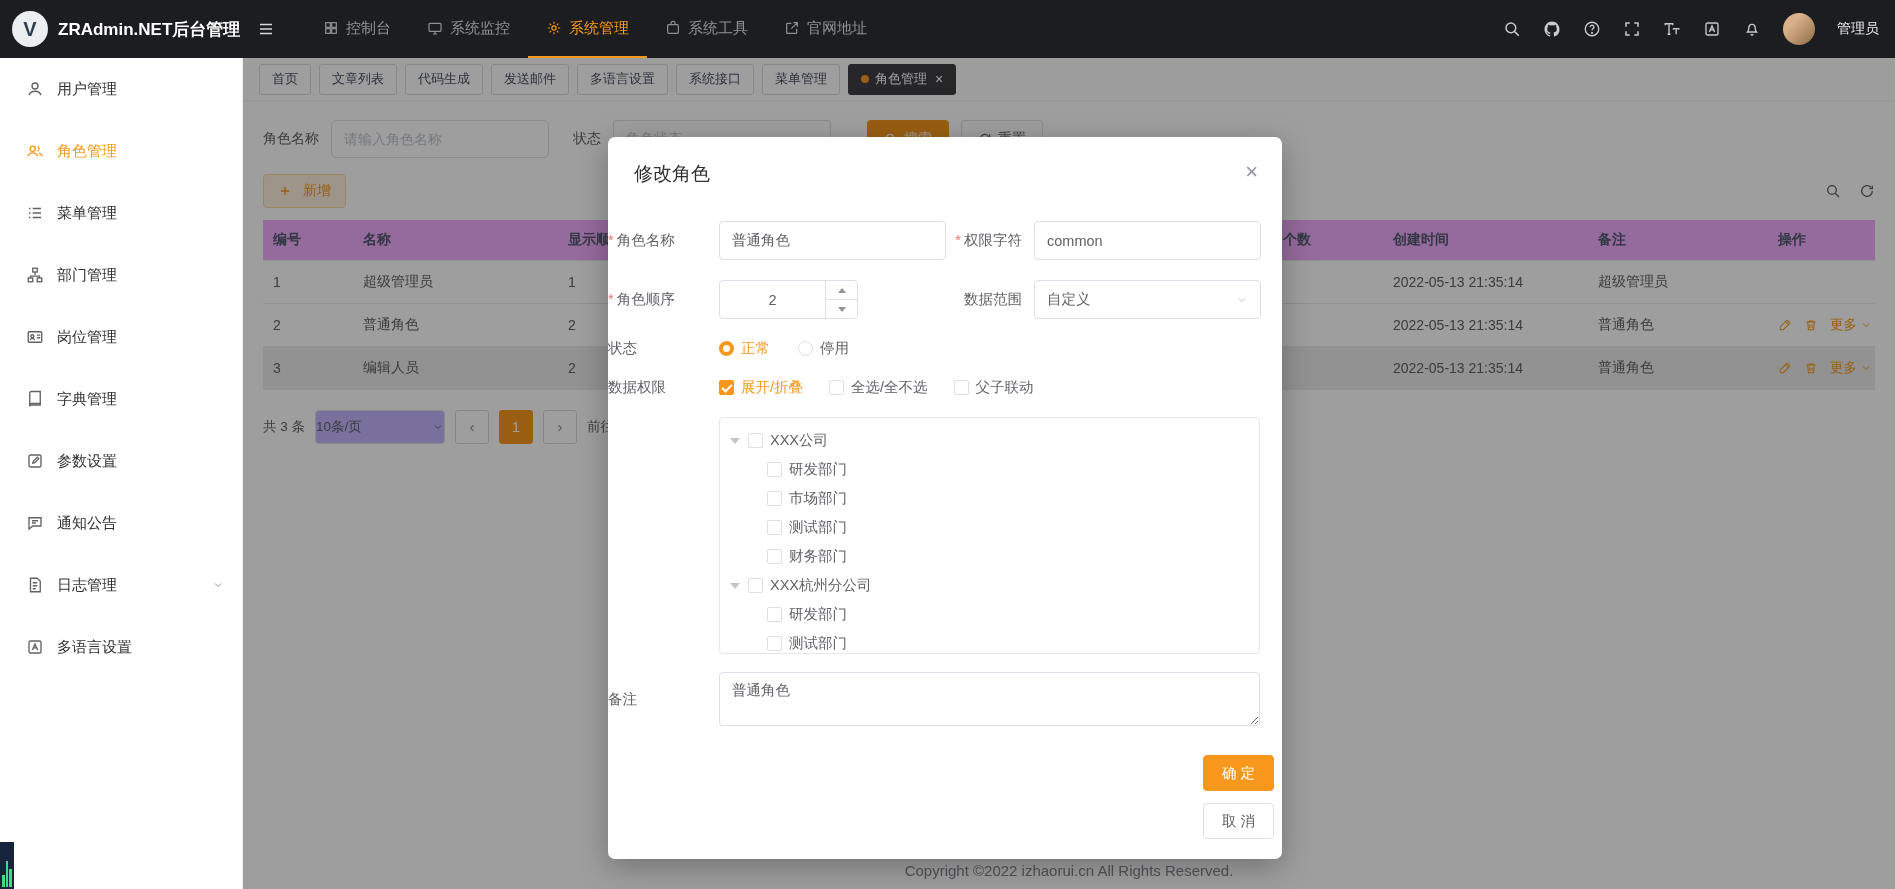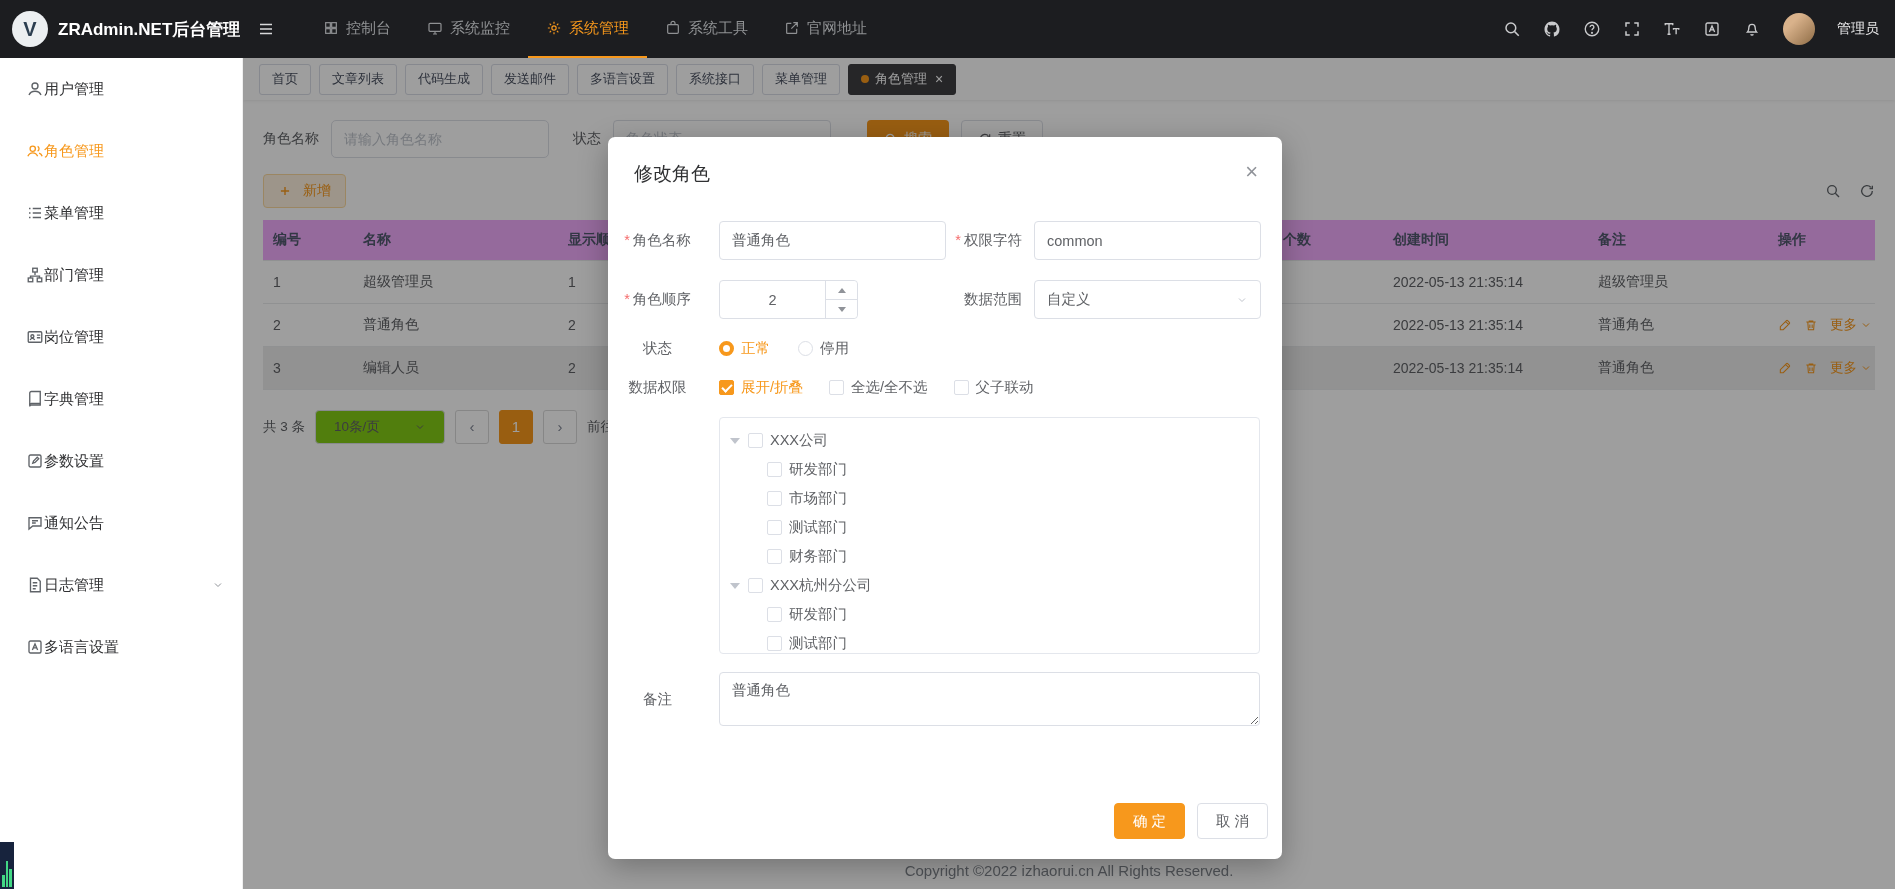--- a/index.html
+++ b/index.html
@@ -25,21 +25,21 @@
   .top-nav{display:flex;align-items:center;margin-left:30px;height:100%;}
   .top-nav-item{display:flex;align-items:center;gap:7px;color:#8f9193;font-size:15px;height:100%;padding:0 18px;cursor:pointer;border-bottom:2px solid transparent;}
   .top-nav-item.active{color:var(--accent);border-bottom-color:var(--accent);}
   .header-right{margin-left:auto;display:flex;align-items:center;gap:22px;padding-right:16px;color:#c9cacc;}
   .hicon{cursor:pointer;color:#c9cacc;}
   .avatar{width:32px;height:32px;border-radius:50%;background:linear-gradient(135deg,#d9b28b 30%,#8d6b45);flex:none;cursor:pointer;}
   .username{color:#e8e8e9;font-size:14px;cursor:pointer;}
 
   
   .sidebar{position:absolute;top:58px;left:0;bottom:0;width:243px;background:#fff;z-index:20;border-right:1px solid #efefef;}
-  .side-item{height:62px;display:flex;align-items:center;padding:0 18px 0 26px;color:var(--text-dark);font-size:15px;cursor:pointer;}
+  .side-item{height:62px;display:flex;align-items:center;gap:13px;padding:0 18px 0 26px;color:var(--text-dark);font-size:15px;cursor:pointer;}
   .side-item .sic{color:#5f6368;}
   .side-item.active{color:var(--accent);}
   .side-item.active .sic{color:var(--accent);}
   .side-chevron{margin-left:auto;color:#909399;}
 
   
   .content{position:absolute;top:58px;left:243px;right:0;bottom:0;background:#fff;overflow:hidden;}
   .tabbar{height:42px;display:flex;align-items:center;gap:8px;padding:0 16px;background:#fdfdfd;box-shadow:0 1px 3px rgba(0,0,0,.08);}
   .tab{height:31px;display:flex;align-items:center;gap:6px;padding:0 12px;border:1px solid #d8dce5;background:#fff;color:#495060;font-size:13px;border-radius:3px;cursor:pointer;white-space:nowrap;}
   .tab.active{background:var(--tab-active-bg);border-color:var(--tab-active-bg);color:#fff;}
@@ -63,37 +63,37 @@
   .tico{cursor:pointer;}
 
   table.grid{margin:0 20px;width:1612px;border-collapse:collapse;table-layout:fixed;font-size:14px;}
   .grid th{height:40px;background:#f0abfc;color:#515a6e;font-weight:bold;text-align:left;padding:0 10px;border-bottom:1px solid #e8eaec;white-space:nowrap;overflow:hidden;}
   .grid td{height:43px;padding:0 10px;color:var(--text);border-bottom:1px solid #e8eaec;white-space:nowrap;overflow:hidden;}
   .grid tr.hl td{background:#ececec;}
   .ops{display:flex;align-items:center;gap:12px;color:var(--accent);}
   .op{display:inline-flex;align-items:center;gap:3px;color:var(--accent);cursor:pointer;font-size:13.5px;}
 
   .pagi{display:flex;align-items:center;gap:10px;padding:20px;font-size:13.5px;color:var(--text);}
-  .pagi-select{width:130px;height:34px;border:1px solid var(--border);border-radius:4px;display:flex;align-items:center;justify-content:space-between;padding:0 18px;cursor:pointer;background:#84cc16;}
+  .pagi-select{width:130px;height:34px;border:1px solid var(--border);border-radius:4px;display:flex;align-items:center;justify-content:space-between;padding:0 0;cursor:pointer;background:#c4b5fd;}
   .pagi-btn{min-width:34px;height:34px;border:1px solid #d9d9d9;border-radius:3px;background:#fff;display:flex;align-items:center;justify-content:center;color:#808695;cursor:pointer;font-size:15px;}
   .pagi-btn.cur{background:var(--accent);border-color:var(--accent);color:#fff;}
   .goto-inp{width:44px;height:34px;border:1px solid var(--border);border-radius:4px;text-align:center;color:var(--text);outline:none;}
   .copyright{position:absolute;bottom:10px;left:0;right:0;text-align:center;color:#82878e;font-size:15px;}
 
   
   .overlay{position:absolute;inset:0;background:rgba(0,0,0,0.38);z-index:40;}
 
   
   .dialog{position:absolute;left:608px;top:137px;width:674px;height:722px;background:#fff;border-radius:7px;box-shadow:0 8px 30px rgba(0,0,0,.28);z-index:60;}
   .dlg-head{display:flex;align-items:flex-start;justify-content:space-between;padding:24px 24px 0 26px;}
   .dlg-title{font-size:19px;color:var(--text-dark);}
   .dlg-close{font-size:22px;color:#909399;line-height:1;cursor:pointer;}
   .dlg-body{padding-top:34px;}
   .drow{display:flex;align-items:center;margin-bottom:20px;}
-  .dlabel{width:111px;flex:none;text-align:center;padding-right:12px;color:var(--text);font-size:14.5px;}
+  .dlabel{width:111px;flex:none;text-align:left;padding-right:12px;color:var(--text);font-size:14.5px;}
   .dlabel2{width:88px;flex:none;text-align:right;padding-right:12px;color:var(--text);font-size:14.5px;}
   .req{color:#f56c6c;margin-right:3px;}
   .dfield{width:227px;flex:none;}
   .dinput{width:227px;height:39px;border:1px solid var(--border);border-radius:4px;padding:0 12px;font-size:14.5px;color:var(--text);outline:none;}
   .num{position:relative;width:139px;height:39px;border:1px solid var(--border);border-radius:4px;display:flex;align-items:center;justify-content:center;padding-right:32px;color:var(--text);font-size:14.5px;background:#fff;}
   .num-ctrl{position:absolute;right:0;top:0;bottom:0;width:32px;border-left:1px solid var(--border);display:flex;flex-direction:column;}
   .num-up,.num-down{flex:1;display:flex;align-items:center;justify-content:center;cursor:pointer;background:#fff;}
   .num-up{border-bottom:1px solid var(--border);border-radius:0 4px 0 0;}
   .num-down{border-radius:0 0 4px 0;}
   .tri-up{width:0;height:0;border:4px solid transparent;border-bottom:5px solid #909399;margin-top:-4px;}
@@ -109,21 +109,21 @@
   .cb.checked .cb-box{background:var(--accent);border-color:var(--accent);}
   .cb.checked .cb-box:after{content:"";position:absolute;left:4px;top:1px;width:4px;height:8px;border:solid #fff;border-width:0 2px 2px 0;transform:rotate(45deg);}
   .cb.checked .cblabel{color:var(--accent);}
   .tree{margin-left:111px;width:541px;height:237px;border:1px solid #e4e7ed;border-radius:4px;padding:8px 0;overflow:hidden;margin-bottom:18px;}
   .tnode{height:29px;display:flex;align-items:center;padding-left:8px;font-size:14.5px;color:var(--text);cursor:pointer;}
   .tnode.child{padding-left:27px;}
   .tcaret{width:14px;flex:none;display:flex;justify-content:center;}
   .tcaret i{width:0;height:0;border:5px solid transparent;border-top:6px solid #c0c4cc;margin-top:5px;}
   .tcb{width:15px;height:15px;border:1px solid var(--border);border-radius:2px;background:#fff;margin:0 7px 0 6px;flex:none;}
   .dtextarea{width:541px;height:54px;border:1px solid var(--border);border-radius:4px;padding:8px 12px;font-size:14.5px;color:var(--text);font-family:"Liberation Sans","DejaVu Sans",sans-serif;resize:both;outline:none;}
-  .dlg-foot{position:absolute;right:14px;bottom:20px;display:flex;gap:12px;}
+  .dlg-foot{position:absolute;right:8px;bottom:20px;display:flex;gap:12px;flex-direction:column;}
   .btn-confirm{height:36px;padding:0 18px;border-radius:4px;background:var(--accent);border:1px solid var(--accent);color:#fff;font-size:14.5px;cursor:pointer;}
   .btn-cancel{height:36px;padding:0 18px;border-radius:4px;background:#fff;border:1px solid var(--border);color:var(--text);font-size:14.5px;cursor:pointer;}
 
   
   .monitor{position:absolute;left:0;bottom:0;width:14px;height:47px;background:#17233d;z-index:70;display:flex;align-items:flex-end;gap:1px;padding:2px 2px;}
   .monitor i{display:block;width:3px;background:#42d885;}
 </style>
 </head>
 <body>
 

